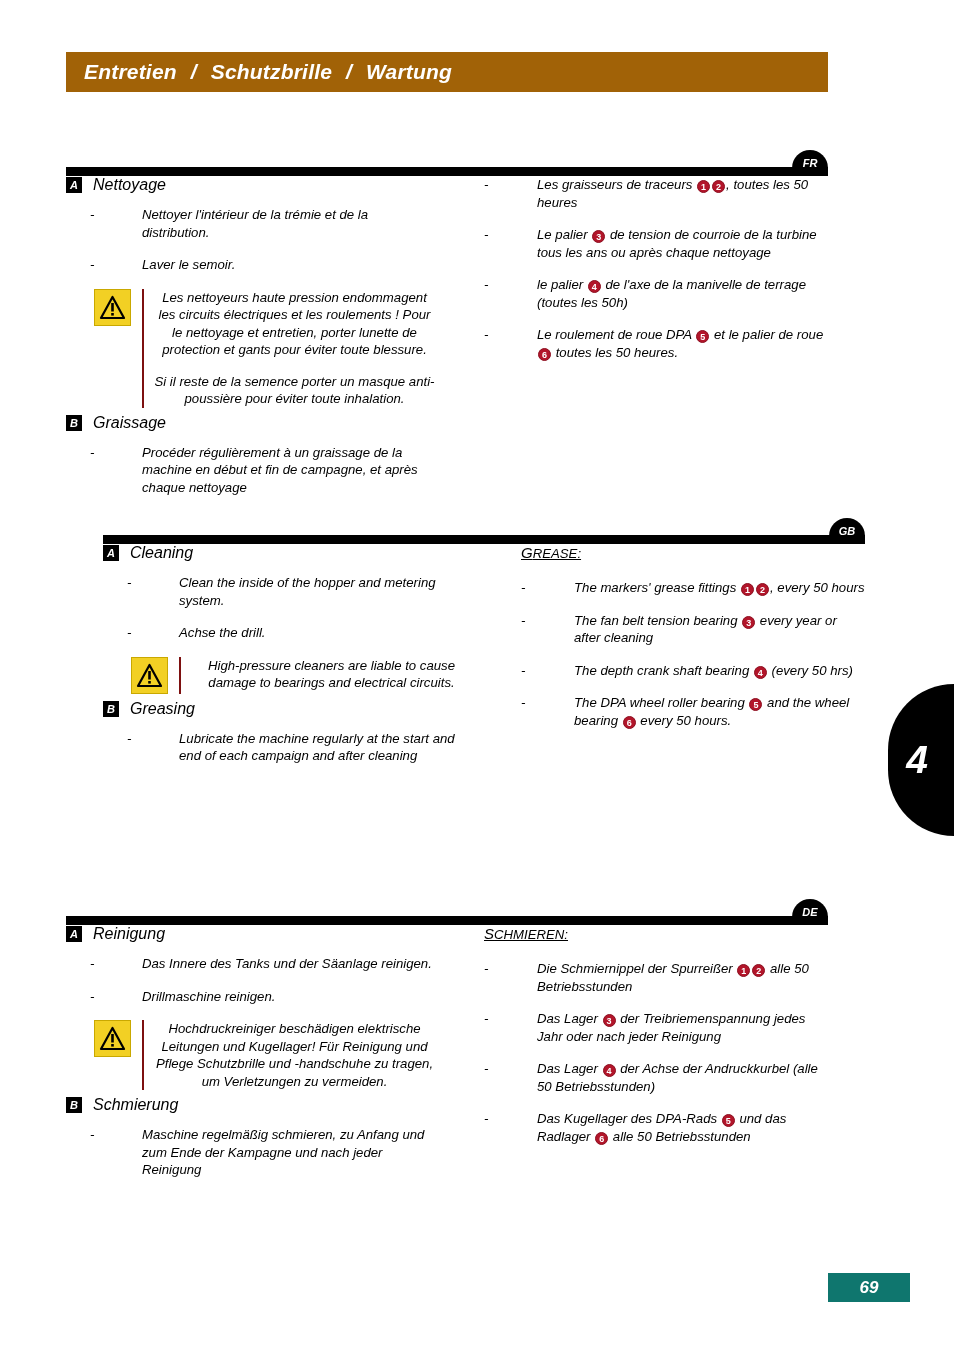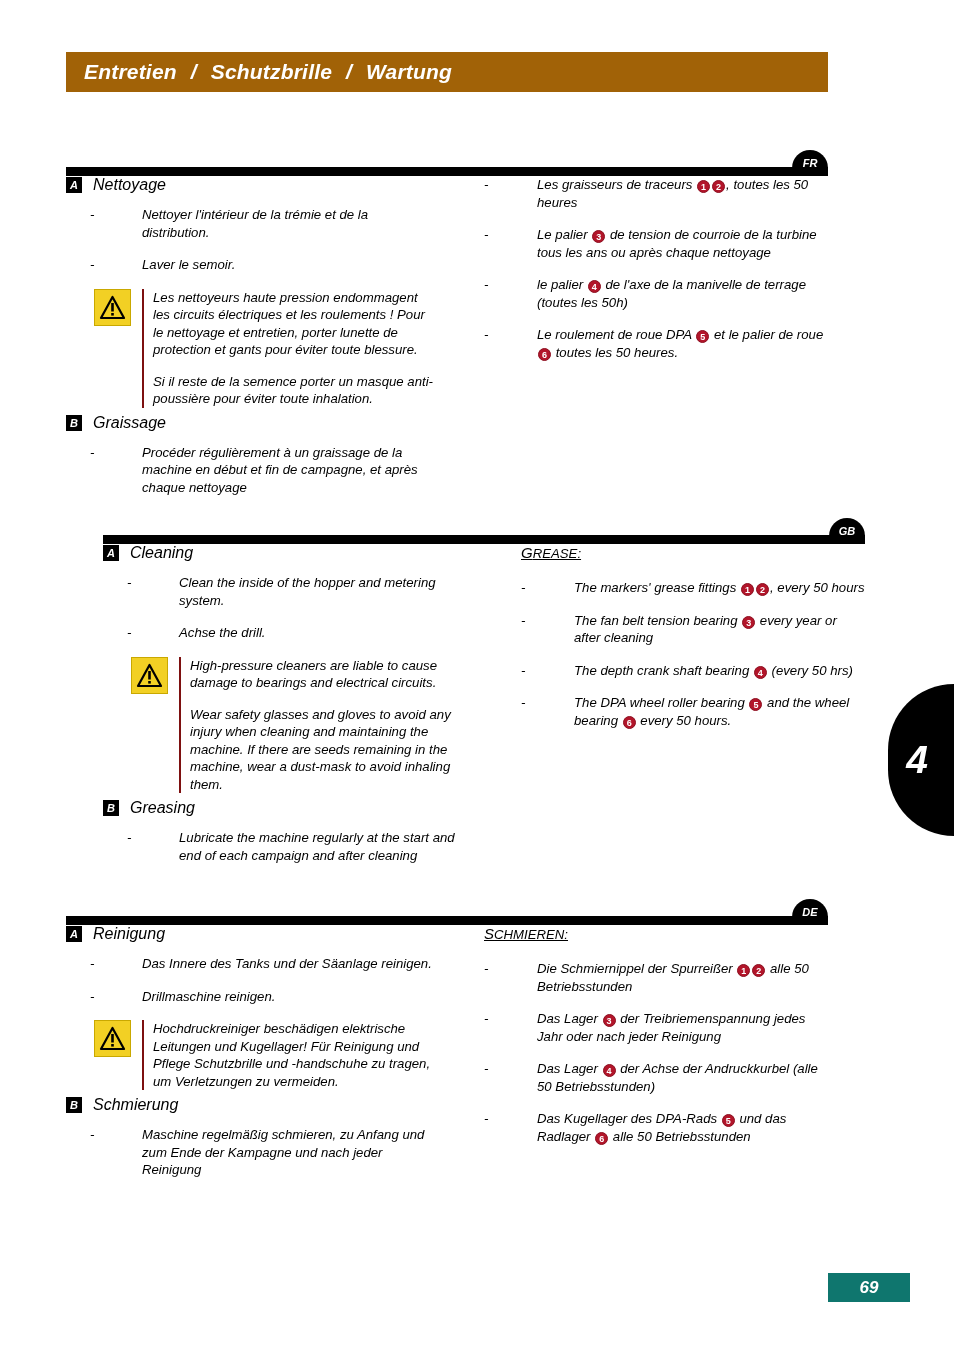--- a/index.html
+++ b/index.html
@@ -144,20 +144,21 @@
 
   .col-left .item { padding-left: 24px; }
   .col-left .item .dash { width: 12px; }
 
   
   .warn {
     display: flex;
     margin-top: 0;
     margin-bottom: 6px;
     padding-left: 28px;
+    text-align: center;
   }
   .warn-icon {
     flex: 0 0 auto;
     width: 37px;
     height: 37px;
     background: #f2d024;
     border: 1px solid #c9a800;
     box-sizing: border-box;
     position: relative;
     margin-right: 11px;
@@ -335,21 +336,20 @@
         <div class="warn">
           <div class="warn-icon">
             <svg width="27" height="27" viewBox="0 0 27 27">
               <polygon points="13.5,3 25,24 2,24" fill="none" stroke="#000" stroke-width="2.2" stroke-linejoin="round"></polygon>
               <rect x="12.2" y="9" width="2.6" height="8.5" fill="#000"></rect>
               <rect x="12.2" y="19" width="2.6" height="2.6" fill="#000"></rect>
             </svg>
           </div>
           <div class="warn-body">
             <p class="">High-pressure cleaners are liable to cause damage to bearings and electrical circuits.</p>
-            <p class="gap">Wear safety glasses and gloves to avoid any injury when cleaning and maintaining the machine. If there are seeds remaining in the machine, wear a dust-mask to avoid inhaling them.</p>
           </div>
         </div>
         <div class="sec-head">
           <span class="sec-letter">B</span>
           <span class="sec-title">Greasing</span>
         </div>
         <div class="item">
           <span class="dash">-</span>
           <span class="txt">Lubricate the machine regularly at the start and end of each campaign and after cleaning</span>
         </div>

